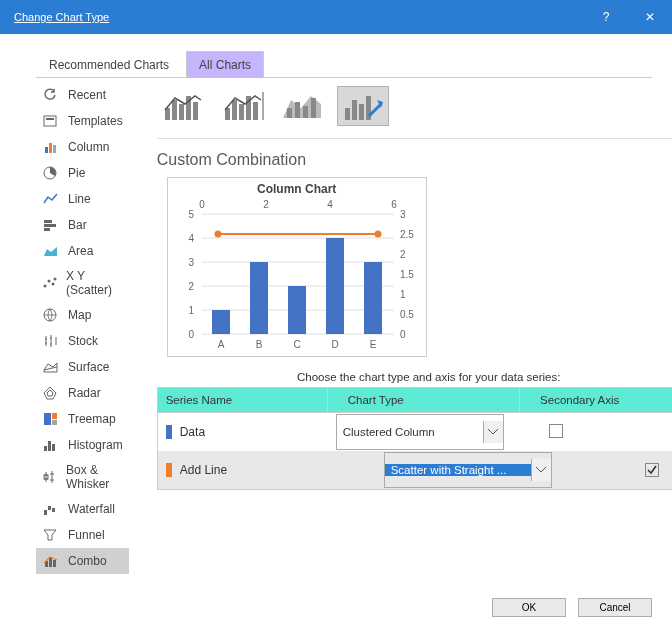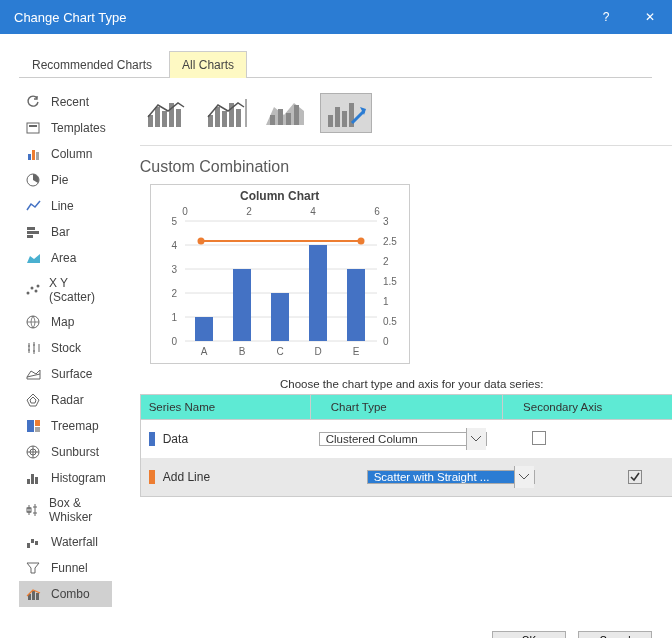--- a/index.html
+++ b/index.html
@@ -1,24 +1,24 @@
 <!DOCTYPE html>
 <html><head>
 <meta charset="utf-8">
 <style>
 * { box-sizing: border-box; margin: 0; padding: 0; }
 body { font-family: "Segoe UI", sans-serif; font-size: 12px; color: #333; background: #fff; width: 672px; height: 638px; overflow: hidden; }
 .titlebar { background: #2b7cd3; color: #fff; height: 34px; display: flex; align-items: center; padding: 0 0 0 14px; }
-.titlebar .title { flex: 1; font-size: 13px; }
+.titlebar .title { flex: 1; font-size: 11px; text-decoration: underline; }
 .titlebar .tbtn { width: 44px; height: 34px; display: flex; align-items: center; justify-content: center; cursor: pointer; }
-.body { padding: 16px 20px 12px 19px; }
+.body { padding: 16px 20px 12px 36px; }
 .tabs { display: flex; gap: 4px; border-bottom: 1px solid #ccc; }
 .tab { padding: 6px 12px; border: 1px solid transparent; border-bottom: none; position: relative; top: 1px; cursor: pointer; color: #444; }
-.tab.active { border-color: #ccc; background: #fef9c3; }
-.content { display: flex; gap: 8px; margin-top: 11px; }
+.tab.active { border-color: #ccc; background: #c4b5fd; }
+.content { display: flex; gap: 8px; margin-top: 4px; }
 .sidebar { width: 140px; }
 .sbitem { display: flex; align-items: center; gap: 8px; padding: 5px 6px; cursor: pointer; color: #444; }
 .sbitem.selected { background: #d0d0d0; }
 .sbicon { width: 18px; height: 16px; display: flex; align-items: center; justify-content: center; }
 .vdiv { width: 1px; background: #ddd; margin: 0 6px; }
 .main { flex: 1; }
 .thumbs { display: flex; gap: 8px; padding: 4px 0 12px 0; border-bottom: 1px solid #ddd; }
 .thumb { width: 52px; height: 40px; border: 1px solid transparent; display: flex; align-items: center; justify-content: center; cursor: pointer; }
 .thumb.active { background: #d8d8d8; border-color: #b0b0b0; }
 .heading { font-size: 16px; color: #5a5a5a; margin: 12px 0 8px 0; }
@@ -34,21 +34,21 @@
 .gthead { display: flex; background: #5eead4; border-bottom: 1px solid #ccc; gap: 12px; }
 .gthead > div { padding: 6px 8px; font-size: 11.5px; color: #333; border-right: 1px solid #ccc; }
 .gthead > div:last-child { border-right: none; }
 .col-name { width: 170px; }
 .col-type { width: 180px; }
 .col-axis { width: 96px; text-align: center; }
 .gtrow { display: flex; align-items: center; height: 38px; }
 .gtrow > div { padding: 0 8px; }
 .gtrow.sel { background: #e8e8e8; gap: 48px; }
 .swatch { display: inline-block; width: 6px; height: 14px; margin-right: 8px; vertical-align: middle; }
-.ctselect { display: flex; align-items: center; border: 1px solid #aaa; height: 14px; width: 168px; }
+.ctselect { display: flex; align-items: center; border: 1px solid #aaa; height: 36px; width: 168px; }
 .ctselect .cttext { flex: 1; padding: 0 6px; font-size: 11.5px; overflow: hidden; white-space: nowrap; text-overflow: ellipsis; }
 .ctselect.hl .cttext { background: #2b7cd3; color: #fff; }
 .ctselect .ctbtn { width: 20px; height: 22px; border-left: 1px solid #aaa; background: #f0f0f0; display: flex; align-items: center; justify-content: center; }
 .chk { width: 14px; height: 14px; border: 1px solid #888; display: inline-flex; align-items: center; justify-content: center; }
 .footer { display: flex; justify-content: flex-end; gap: 12px; padding: 12px 20px 16px 0; }
 .btn { min-width: 74px; padding: 3px 16px; border: 1px solid #adadad; background: #e9e9e9; cursor: pointer; font-size: 10px; }
 </style>
 </head>
 <body>
 
@@ -181,30 +181,20 @@
         </div>
       <div class="sbitem">
           <span class="sbicon">
             <svg width="16" height="14">
               <rect x="1" y="1" width="7" height="12" fill="#4472c4"></rect>
               <rect x="9" y="1" width="5" height="6" fill="#ed7d31"></rect>
               <rect x="9" y="8" width="5" height="5" fill="#a5a5a5"></rect>
             </svg>
           </span>
           <span>Treemap</span>
-        </div>
-      <div class="sbitem">
-          <span class="sbicon">
-            <svg width="16" height="14">
-              <circle cx="7" cy="7" r="6" fill="none" stroke="#666"></circle>
-              <circle cx="7" cy="7" r="3" fill="none" stroke="#666"></circle>
-              <path d="M7 1 L7 13 M1 7 L13 7" stroke="#666"></path>
-            </svg>
-          </span>
-          <span>Sunburst</span>
         </div>
       <div class="sbitem">
           <span class="sbicon">
             <svg width="16" height="14">
               <rect x="1" y="8" width="3" height="5" fill="#666"></rect>
               <rect x="5" y="3" width="3" height="10" fill="#666"></rect>
               <rect x="9" y="6" width="3" height="7" fill="#666"></rect>
             </svg>
           </span>
           <span>Histogram</span>

